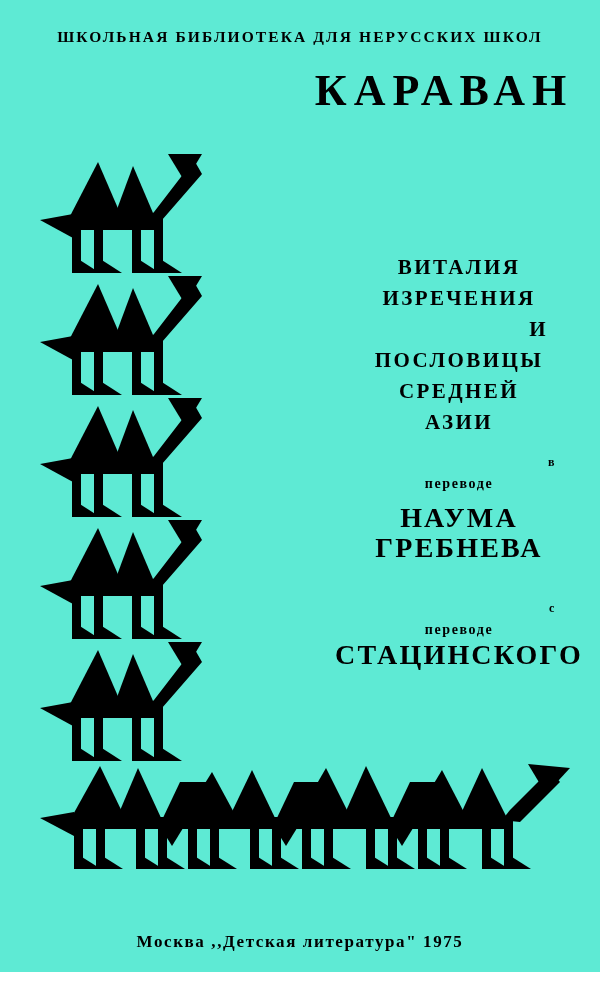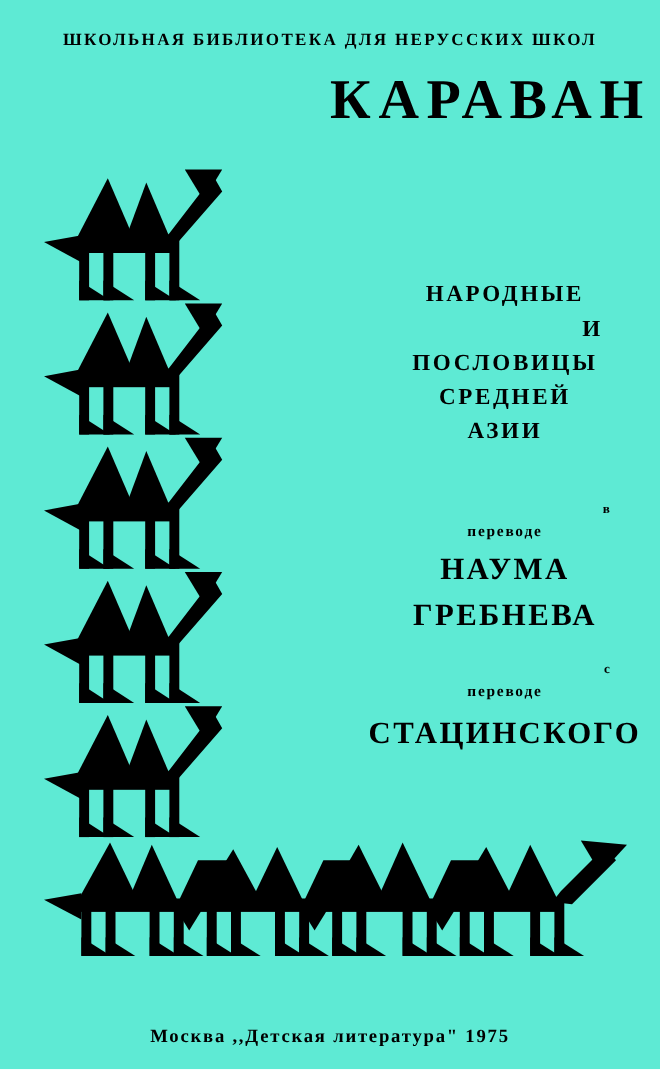--- a/index.html
+++ b/index.html
@@ -34,21 +34,21 @@
   }
 
   .title-block {
     position: absolute;
     left: 300px;
     top: 62px;
     width: 288px;
     text-align: center;
   }
   .title-line {
-    font-size: 51px;
+    font-size: 44px;
     font-weight: bold;
     letter-spacing: 7px;
     line-height: 58px;
     white-space: nowrap;
     font-family: "Liberation Serif", "DejaVu Serif", serif;
   }
 
   .subtitle-block {
     position: absolute;
     left: 330px;
@@ -87,21 +87,21 @@
     font-size: 12px;
   }
   .credit-name {
     font-size: 28px;
     font-weight: bold;
     letter-spacing: 2.2px;
     line-height: 30px;
     white-space: nowrap;
     margin-top: 9px;
   }
-  .credit-name.second { margin-top: 12px; }
+  .credit-name.second { margin-top: 0; }
 
   .imprint {
     position: absolute;
     left: 0;
     top: 932px;
     width: 600px;
     text-align: center;
     font-size: 17px;
     font-weight: bold;
     letter-spacing: 1.6px;
@@ -137,21 +137,22 @@
 
 <div id="page">
 
   <div class="series-line">ШКОЛЬНАЯ БИБЛИОТЕКА ДЛЯ НЕРУССКИХ ШКОЛ</div>
 
   <div class="title-block">
     <div class="title-line">КАРАВАН</div>
   </div>
 
   <div class="subtitle-block">
-    <div class="subtitle-line">НАРОДНЫЕ</div>
+    <div class="subtitle-line">ВИТАЛИЯ</div>
+    <div class="subtitle-line">ИЗРЕЧЕНИЯ</div>
     <div class="subtitle-line right">И</div>
     <div class="subtitle-line">ПОСЛОВИЦЫ</div>
     <div class="subtitle-line">СРЕДНЕЙ</div>
     <div class="subtitle-line">АЗИИ</div>
   </div>
 
   <div class="credit-block" id="credit-translator">
     <div class="credit-small tiny-right">в</div>
     <div class="credit-small">переводе</div>
     <div class="credit-name">НАУМА</div>

